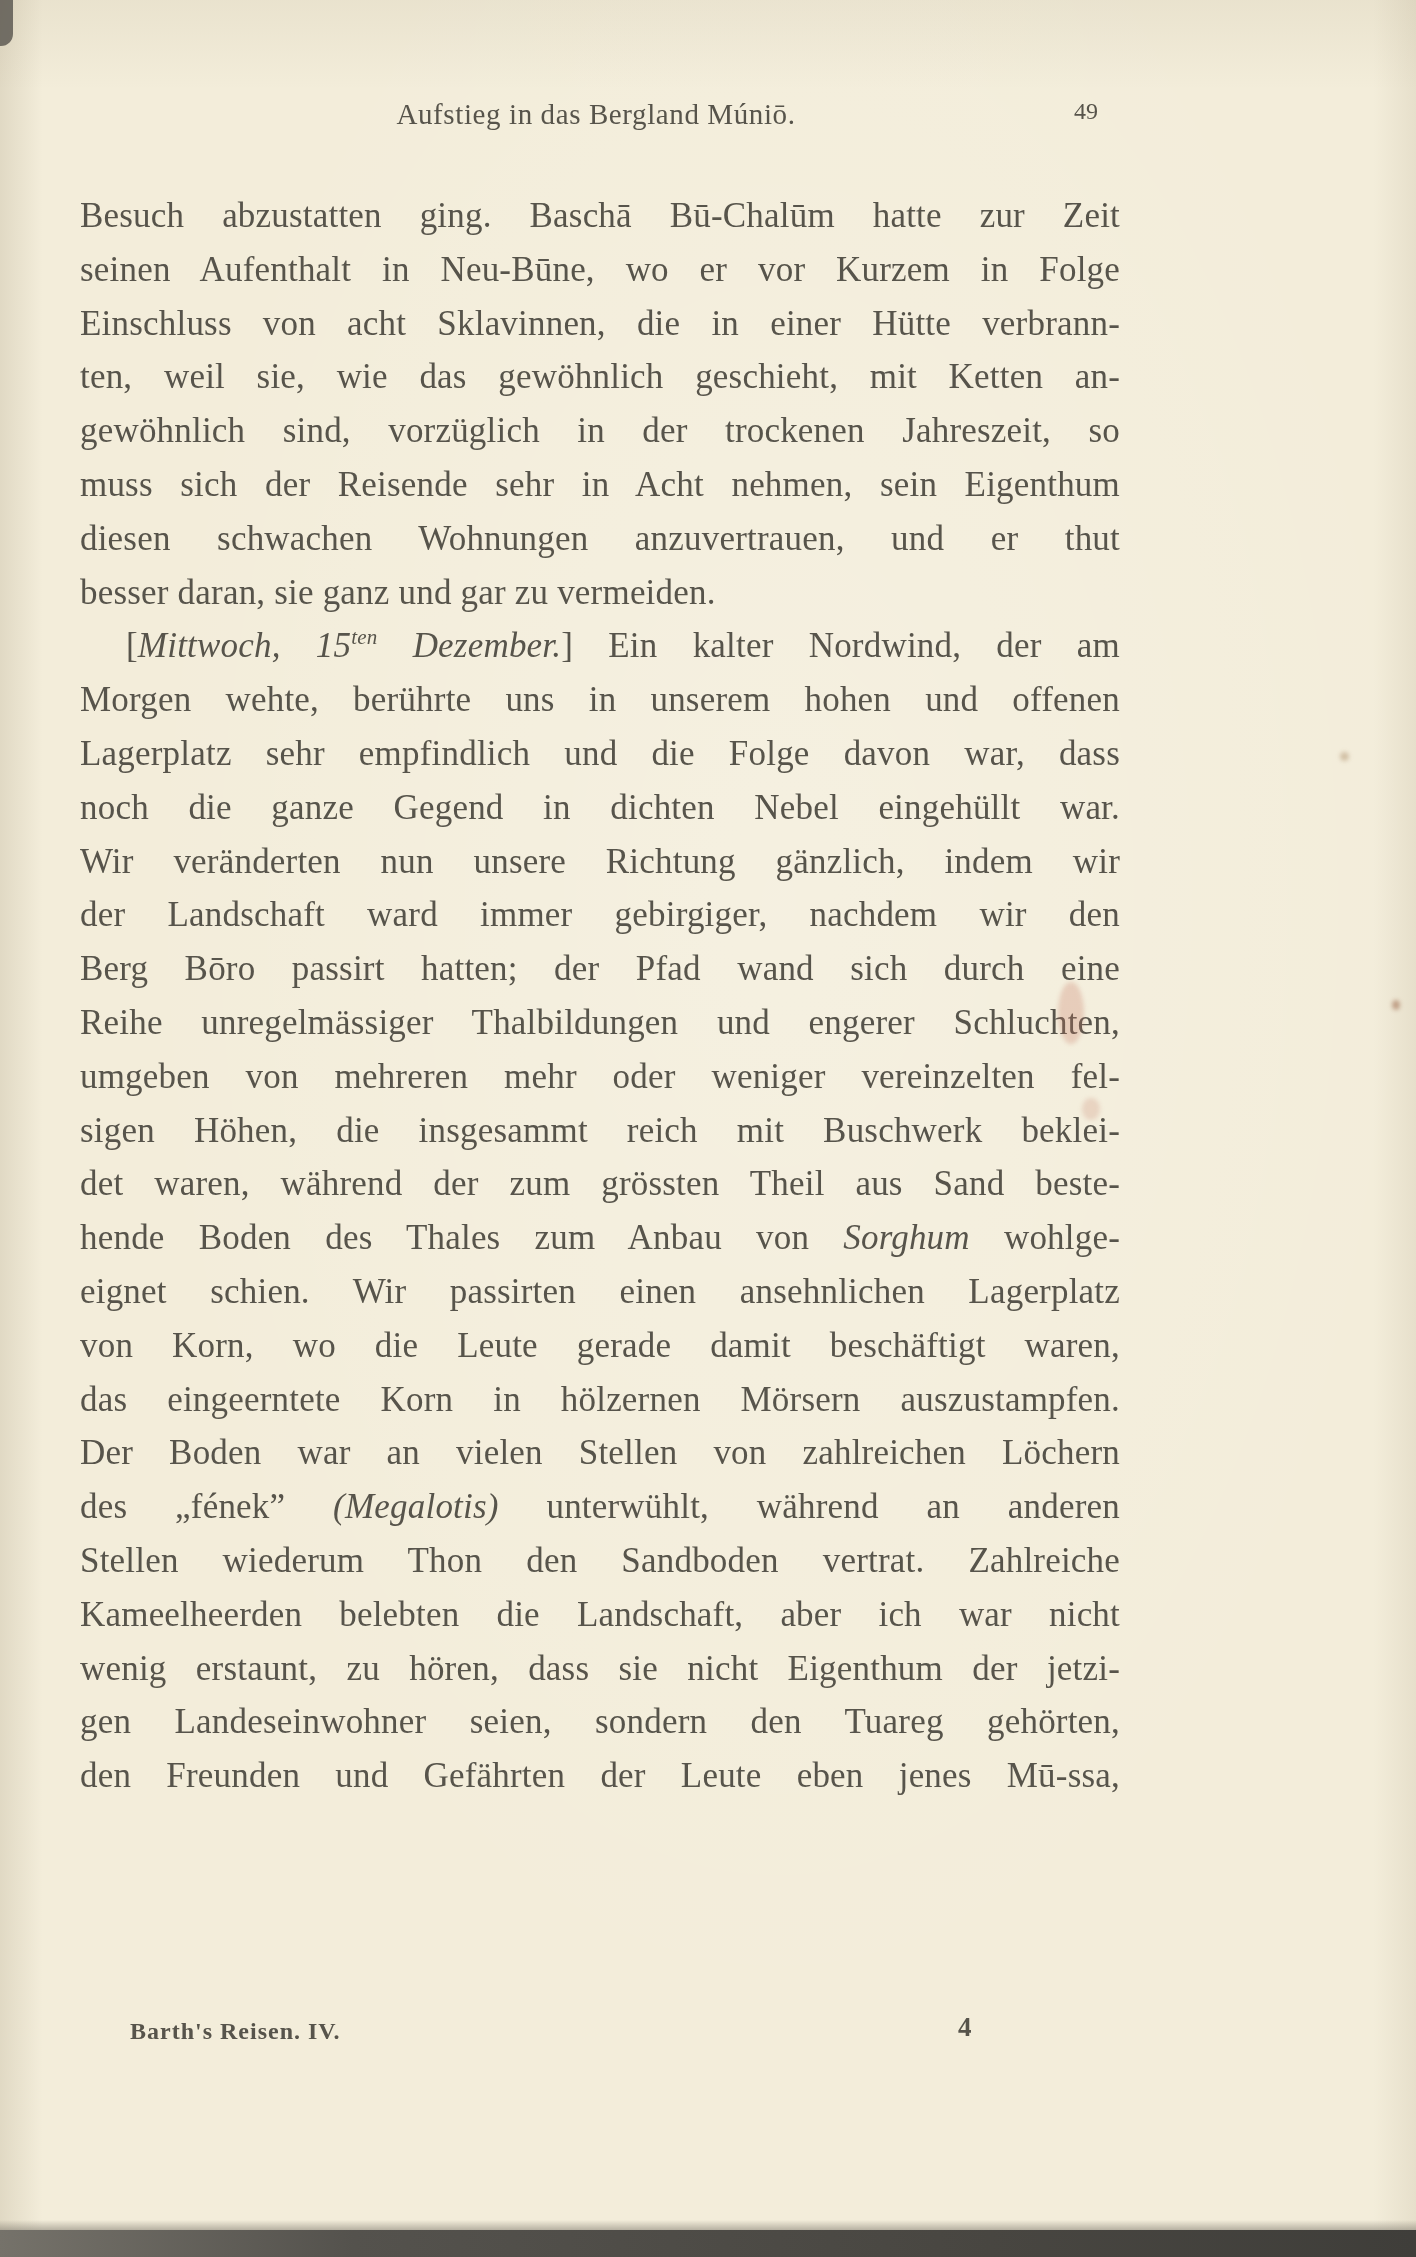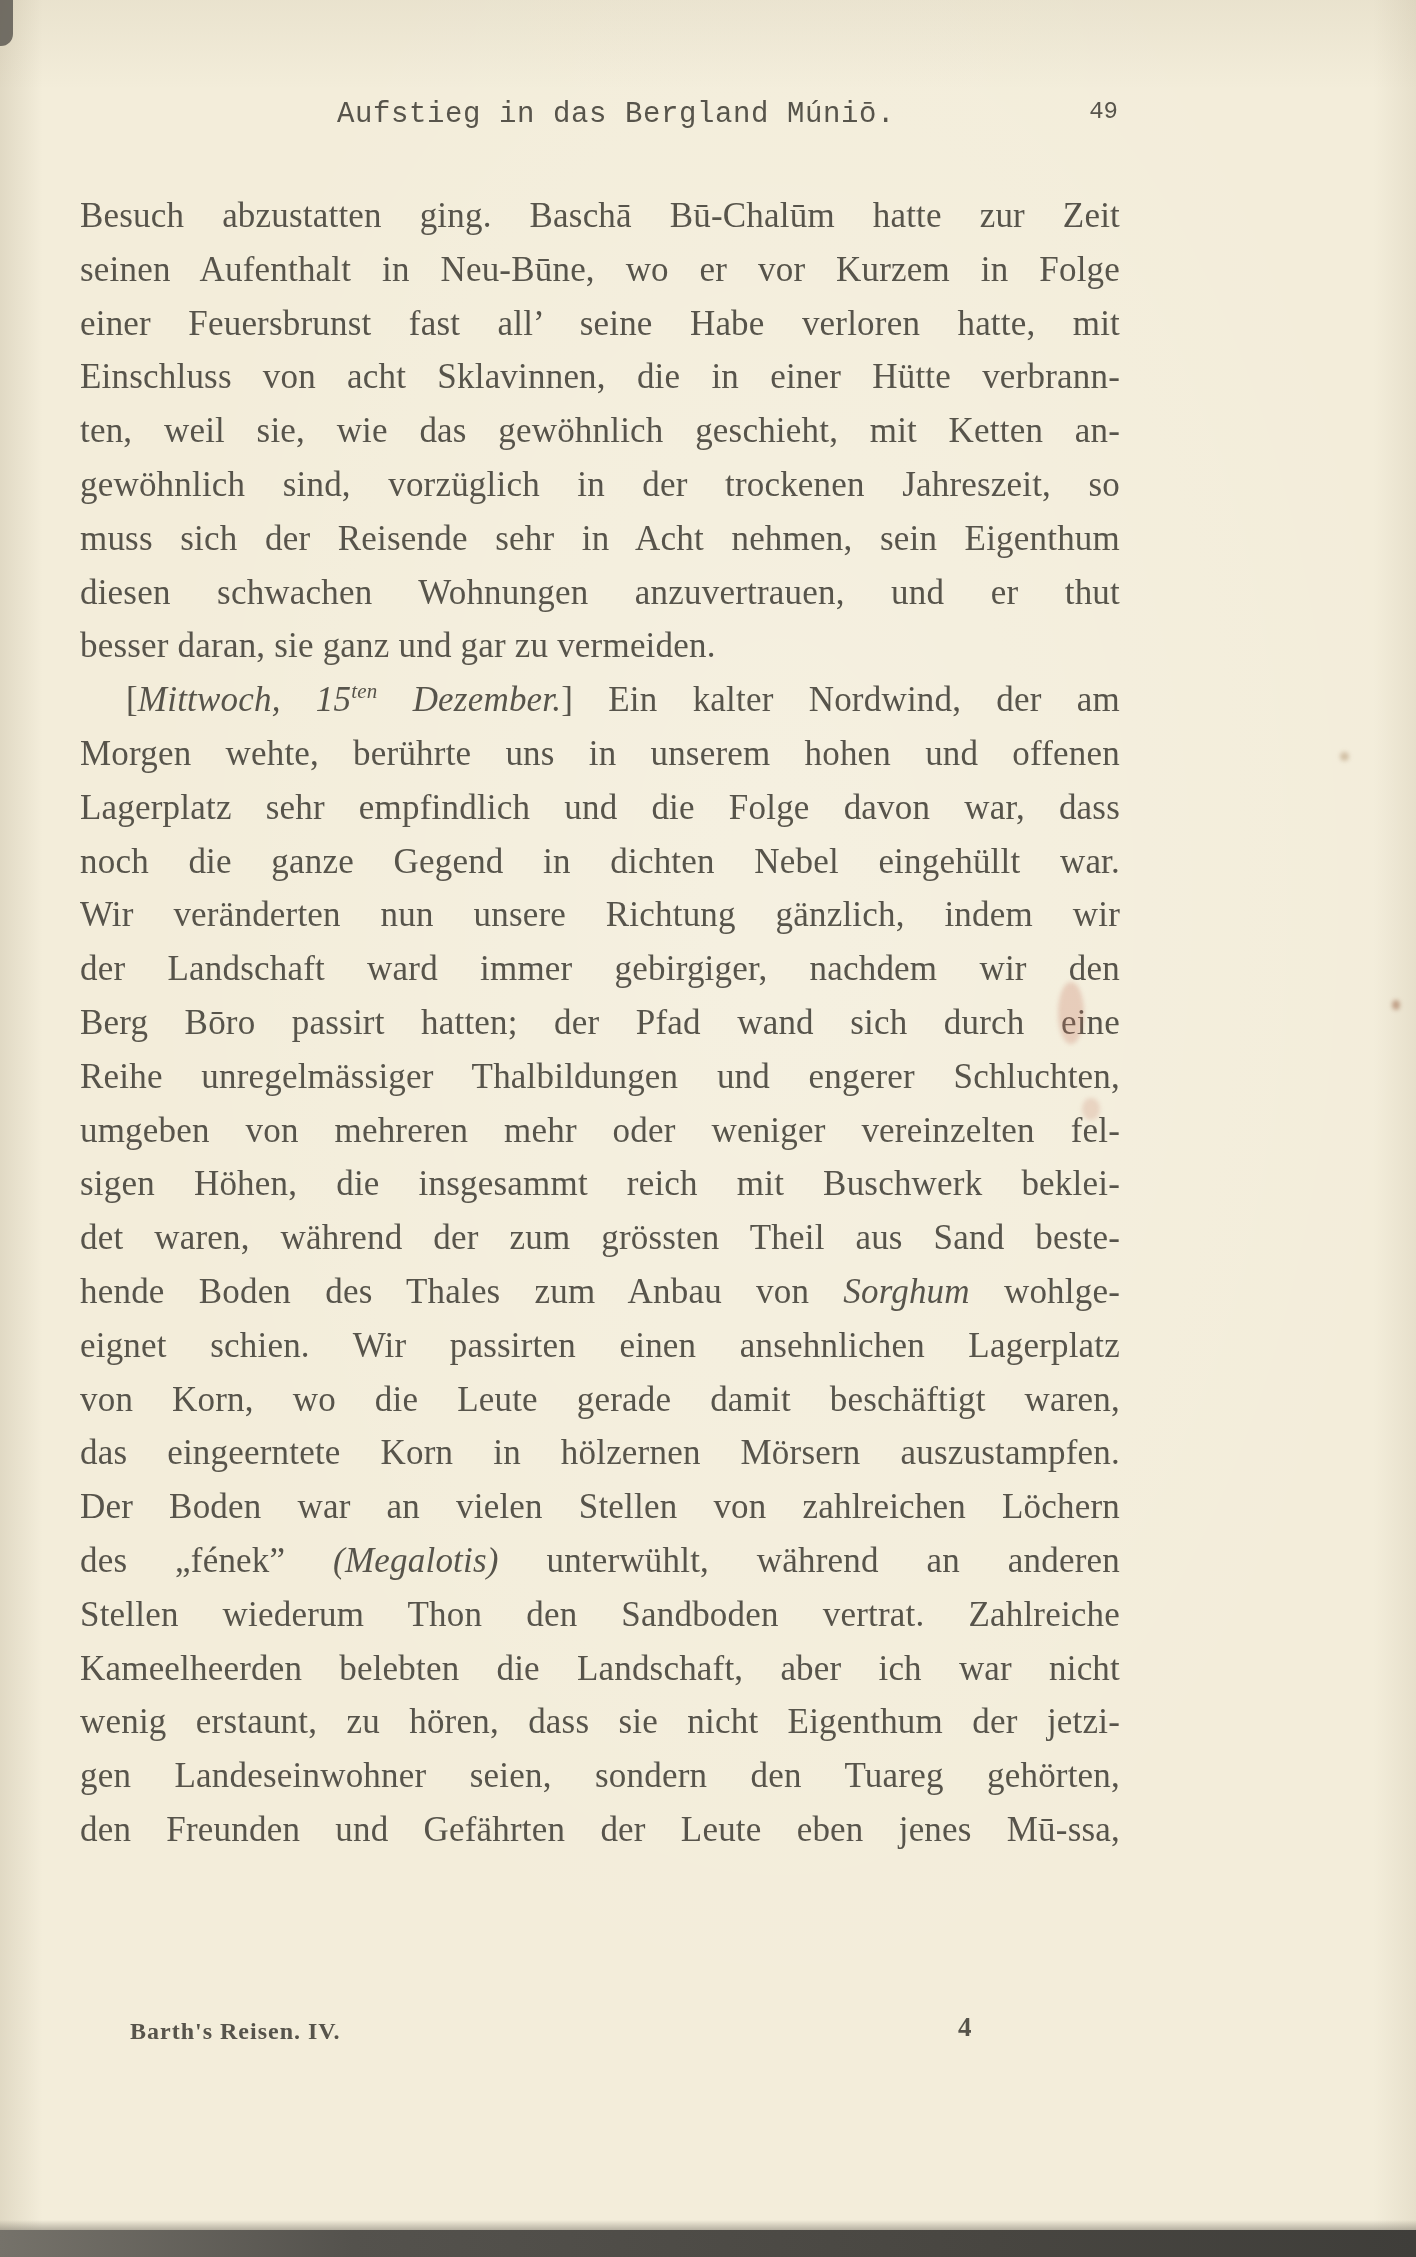--- a/index.html
+++ b/index.html
@@ -17,25 +17,24 @@
       linear-gradient(to right, rgba(140,125,95,0.18), rgba(0,0,0,0) 3%, rgba(0,0,0,0) 97%, rgba(140,125,95,0.12)),
       linear-gradient(to bottom, rgba(150,135,100,0.10), rgba(0,0,0,0) 4%),
       var(--paper, #f3edda);
     font-family: "Liberation Serif", "DejaVu Serif", serif;
     color: var(--ink, #57544b);
   }
 
   
   .running-header {
     position: absolute;
-    left: 96px;
+    left: 76px;
     top: 98px;
     width: 1040px;
     height: 44px;
-    font-family: Liberation Mono, monospace;
   }
   .header-title {
     position: absolute;
     left: 0;
     right: 0;
     text-align: center;
     font-size: 29px;
     letter-spacing: 0.6px;
   }
   .header-pageno {
@@ -125,21 +124,20 @@
 <div class="page">
 
   <div class="running-header">
     <div class="header-title">Aufstieg in das Bergland Múniō.</div>
     <div class="header-pageno">49</div>
   </div>
 
   <div class="body-text">
       <div class="line"><span>Besuch abzustatten ging.  Baschā Bū-Chalūm hatte zur Zeit</span></div>
       <div class="line"><span>seinen Aufenthalt in Neu-Būne, wo er vor Kurzem in Folge</span></div>
-      <div class="line"><span>einer Feuersbrunst fast all’ seine Habe verloren hatte, mit</span></div>
       <div class="line"><span>Einschluss von acht Sklavinnen, die in einer Hütte verbrann-</span></div>
       <div class="line"><span>ten, weil sie, wie das gewöhnlich geschieht, mit Ketten an-</span></div>
       <div class="line"><span>gewöhnlich sind, vorzüglich in der trockenen Jahreszeit, so</span></div>
       <div class="line"><span>muss sich der Reisende sehr in Acht nehmen, sein Eigenthum</span></div>
       <div class="line"><span>diesen schwachen Wohnungen anzuvertrauen, und er thut</span></div>
       <div class="line para-end"><span>besser daran, sie ganz und gar zu vermeiden.</span></div>
       <div class="line indent"><span>[</span><span class="it">Mittwoch, 15</span><span class="it sup">ten</span><span class="it"> Dezember.</span><span>]  Ein kalter Nordwind, der am</span></div>
       <div class="line"><span>Morgen wehte, berührte uns in unserem hohen und offenen</span></div>
       <div class="line"><span>Lagerplatz sehr empfindlich und die Folge davon war, dass</span></div>
       <div class="line"><span>noch die ganze Gegend in dichten Nebel eingehüllt war.</span></div>

